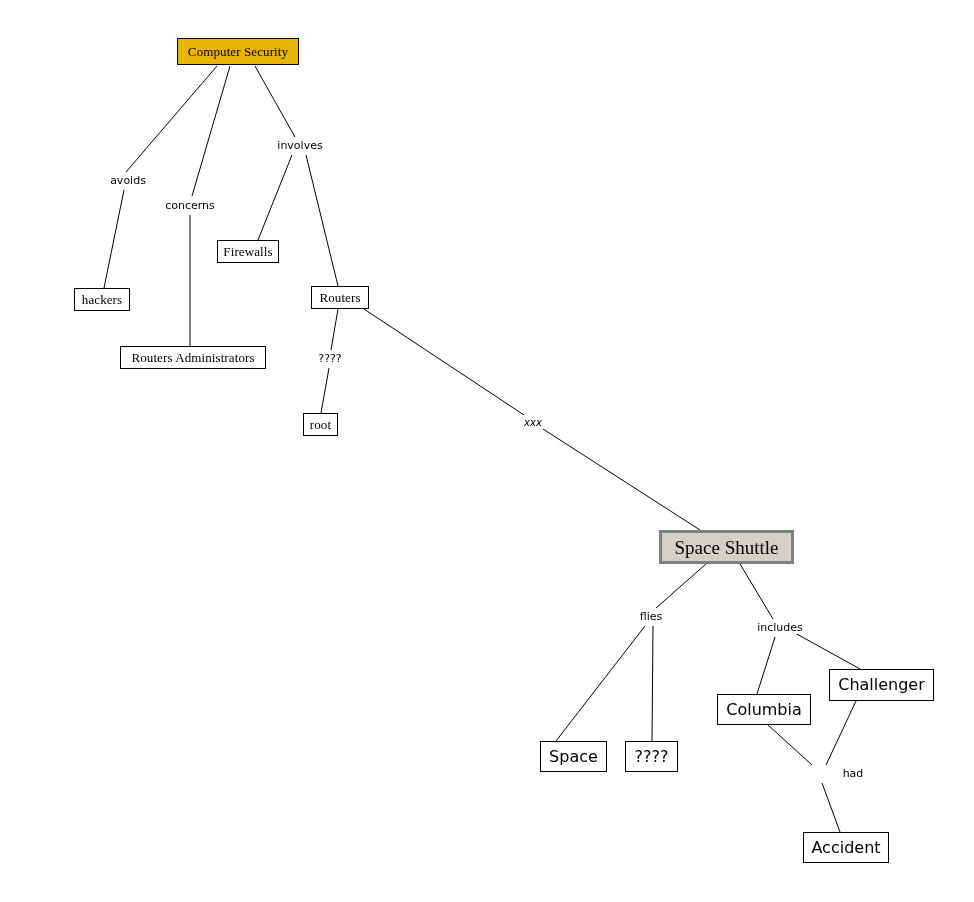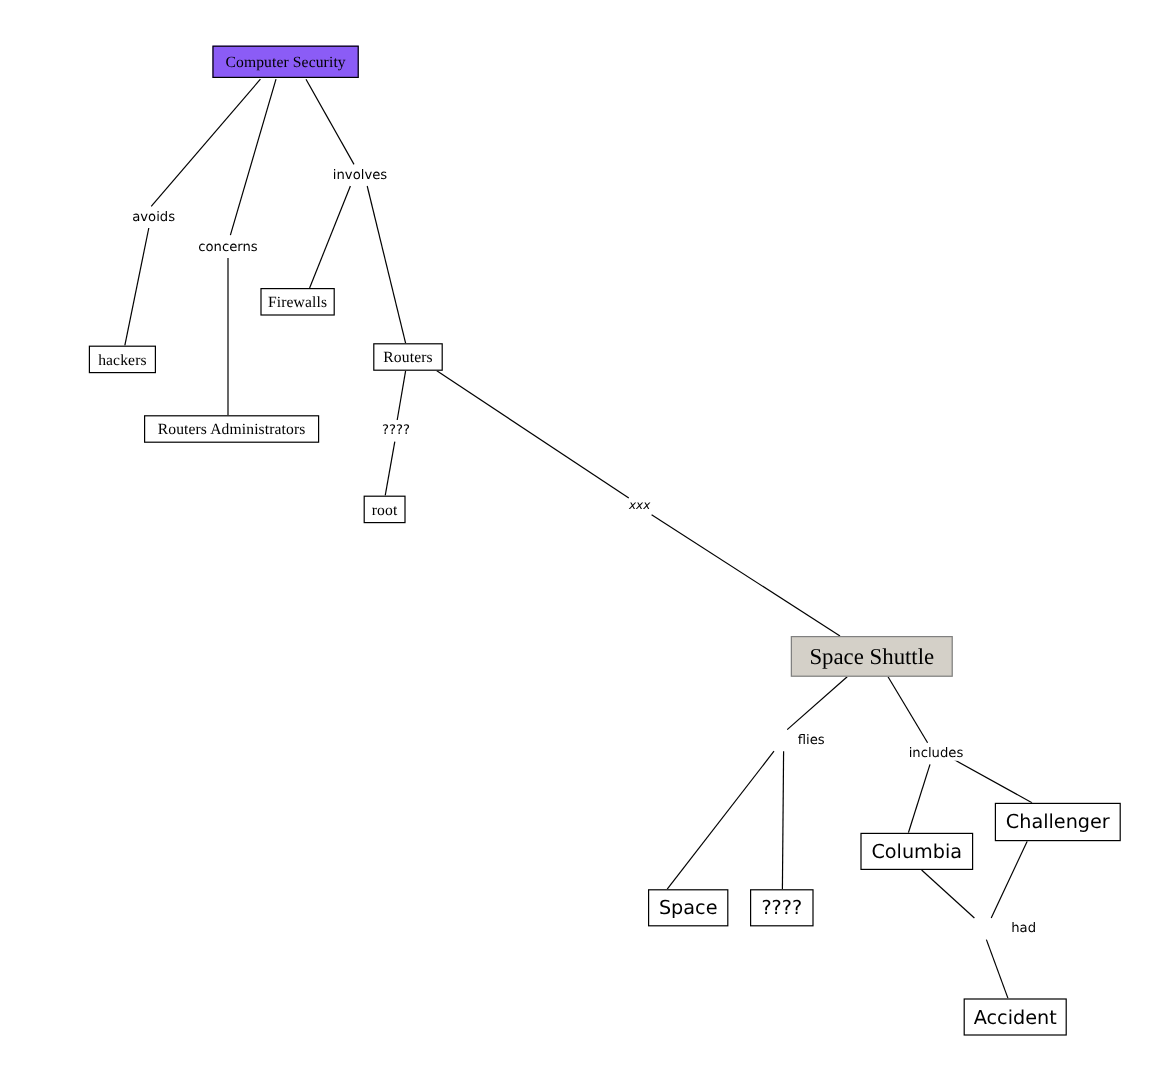--- a/index.html
+++ b/index.html
@@ -46,21 +46,21 @@
     letter-spacing: 0.1px;
   }
   
   .node.sans {
     font-family: "DejaVu Sans", "Liberation Sans", sans-serif;
     font-size: 16px;
     align-items: center;
   }
   .node.selected {
     background: #d4d0c8;
-    border: 1px solid #4d7c0f;
+    border: 3px solid #4d7c0f;
     font-family: "Liberation Serif", "DejaVu Serif", serif;
     font-size: 19px;
   }
   .edge-label {
     position: absolute;
     font-family: "DejaVu Sans", "Liberation Sans", sans-serif;
     font-size: 11px;
     color: #000000;
     background: #ffffff;
     white-space: nowrap;
@@ -97,21 +97,21 @@
         <line x1="740" y1="564" x2="773" y2="619"></line>
         <line x1="775" y1="637" x2="757" y2="694"></line>
         <line x1="795" y1="633" x2="860" y2="669"></line>
         <line x1="768" y1="725" x2="812" y2="765"></line>
         <line x1="856" y1="701" x2="826" y2="765"></line>
         <line x1="822" y1="783" x2="840" y2="832"></line>
       </g>
   </svg>
 
   <div id="nodes">
-      <div class="node serif" style="left: 177px; top: 38px; width: 122px; height: 27px; background: #8b5cf6; border-color: rgb(0, 0, 0); color: rgb(0, 0, 0);">
+      <div class="node serif" style="left: 177px; top: 38px; width: 122px; height: 27px; background: #eab308; border-color: rgb(0, 0, 0); color: rgb(0, 0, 0);">
         <span>Computer Security</span>
       </div>
       <div class="node serif" style="left: 74px; top: 288px; width: 56px; height: 23px; background: rgb(255, 255, 255); border-color: rgb(0, 0, 0); color: rgb(0, 0, 0);">
         <span>hackers</span>
       </div>
       <div class="node serif" style="left: 120px; top: 346px; width: 146px; height: 23px; background: rgb(255, 255, 255); border-color: rgb(0, 0, 0); color: rgb(0, 0, 0);">
         <span>Routers Administrators</span>
       </div>
       <div class="node serif" style="left: 217px; top: 240px; width: 62px; height: 23px; background: rgb(255, 255, 255); border-color: rgb(0, 0, 0); color: rgb(0, 0, 0);">
         <span>Firewalls</span>
@@ -140,18 +140,18 @@
       <div class="node sans" style="left: 803px; top: 832px; width: 86px; height: 31px; background: rgb(255, 255, 255); border-color: rgb(0, 0, 0); color: rgb(0, 0, 0);">
         <span>Accident</span>
       </div>
     </div>
   <div id="edge-labels">
       <div class="edge-label" style="left: 128px; top: 181px;">avoids</div>
       <div class="edge-label" style="left: 190px; top: 206px;">concerns</div>
       <div class="edge-label" style="left: 300px; top: 146px;">involves</div>
       <div class="edge-label" style="left: 330px; top: 359px;">????</div>
       <div class="edge-label tiny" style="left: 533px; top: 422px;">xxx</div>
-      <div class="edge-label" style="left: 651px; top: 617px; margin-left: 25px;">flies</div>
+      <div class="edge-label" style="left: 651px; top: 617px;">flies</div>
       <div class="edge-label" style="left: 780px; top: 628px;">includes</div>
       <div class="edge-label" style="left: 853px; top: 774px;">had</div>
     </div>
 
 </div>
 
 </body></html>

